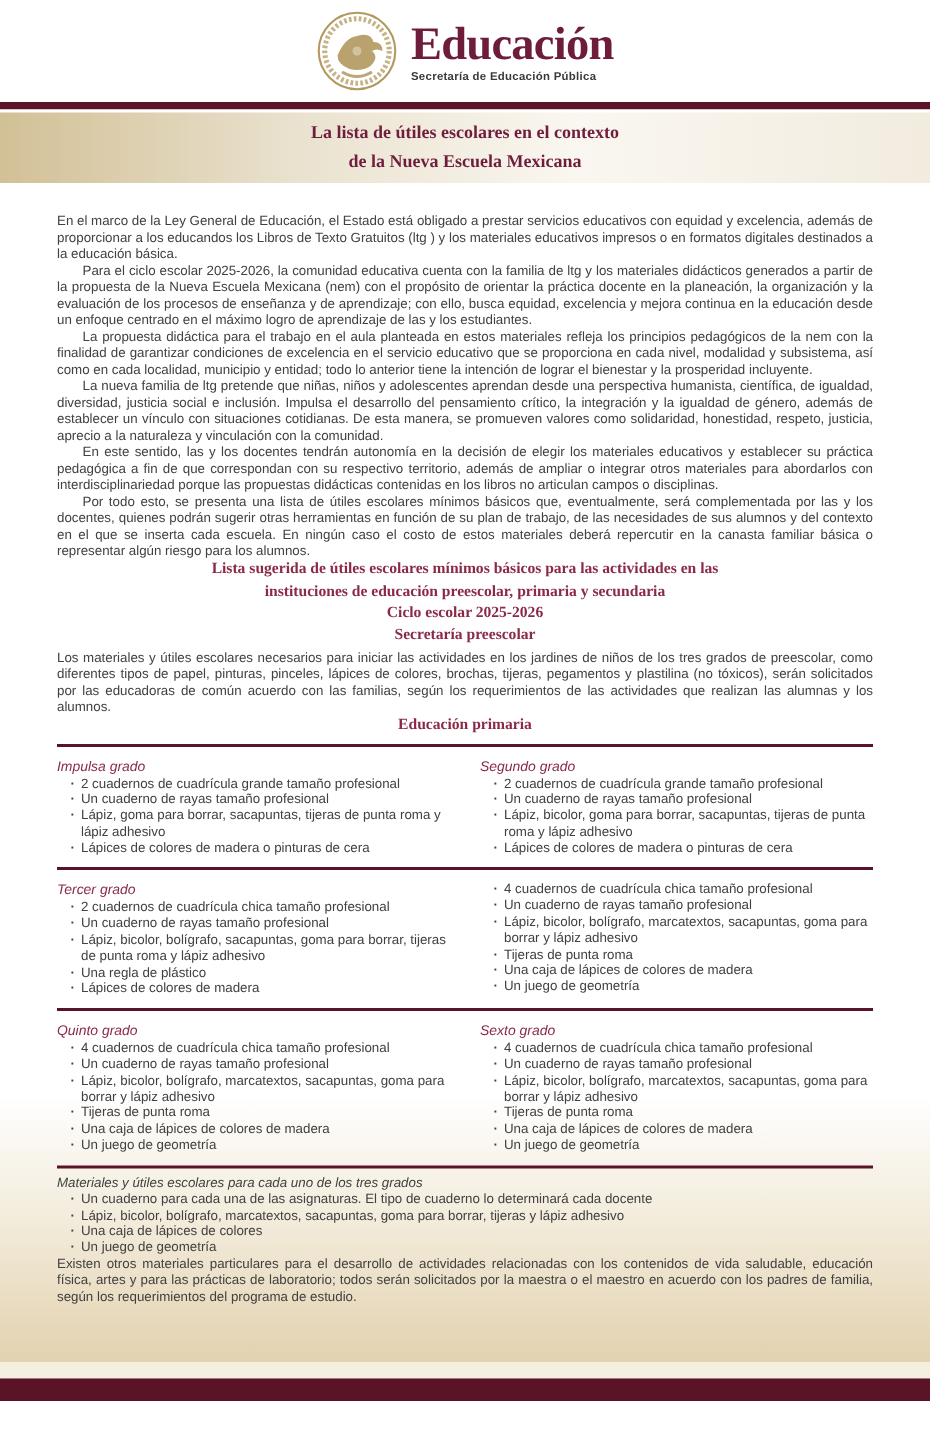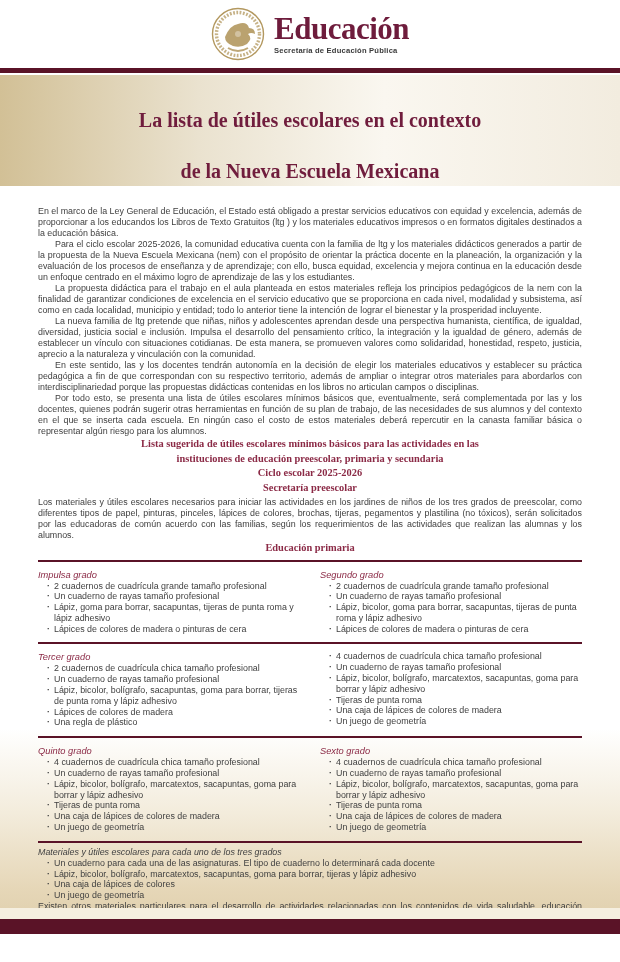--- a/index.html
+++ b/index.html
@@ -24,21 +24,21 @@
   .logo-subtitle{font-size:7.6px;font-weight:bold;color:#3a3a3a;margin-top:2px;letter-spacing:0.2px;}
   .top-rule{height:5px;background:#5a1327;}
   .band-gap{height:2px;background:#ffffff;}
   
   .title-band{
     text-align:center;padding:4px 0 5px;
     background:linear-gradient(90deg,#d2c096 0%,#eae2cf 32%,#faf7f0 62%,#f2ecdf 100%);
   }
   .title-line{
     font-family:"Liberation Serif","DejaVu Serif",serif;
-    font-weight:bold;font-size:20px;line-height:19px;color:#701d3d;margin-top:32px;
+    font-weight:bold;font-size:12px;line-height:19px;color:#701d3d;
   }
   
   .content{padding:20px 38px 0;font-size:8.9px;line-height:11px;text-align:justify;}
   .content p{margin:0;}
   .indent{text-indent:17px;}
   .heading-center{
     text-align:center;font-family:"Liberation Serif","DejaVu Serif",serif;
     font-weight:bold;color:#8b2a46;font-size:10.4px;line-height:14.5px;margin:0;
   }
   .list-heading{margin-top:6px;}
@@ -134,22 +134,22 @@
     </div>
     <div class="rule"></div>
 
     <div class="grades-grid">
       <div>
         <p class="grade-name">Tercer grado</p>
         <ul class="items">
           <li>2 cuadernos de cuadrícula chica tamaño profesional</li>
           <li>Un cuaderno de rayas tamaño profesional</li>
           <li>Lápiz, bicolor, bolígrafo, sacapuntas, goma para borrar, tijeras de punta roma y lápiz adhesivo</li>
+          <li>Una regla de plástico</li>
           <li>Lápices de colores de madera</li>
-          <li>Una regla de plástico</li>
         </ul>
       </div>
       <div>
         <ul class="items">
           <li>4 cuadernos de cuadrícula chica tamaño profesional</li>
           <li>Un cuaderno de rayas tamaño profesional</li>
           <li>Lápiz, bicolor, bolígrafo, marcatextos, sacapuntas, goma para borrar y lápiz adhesivo</li>
           <li>Tijeras de punta roma</li>
           <li>Una caja de lápices de colores de madera</li>
           <li>Un juego de geometría</li>

